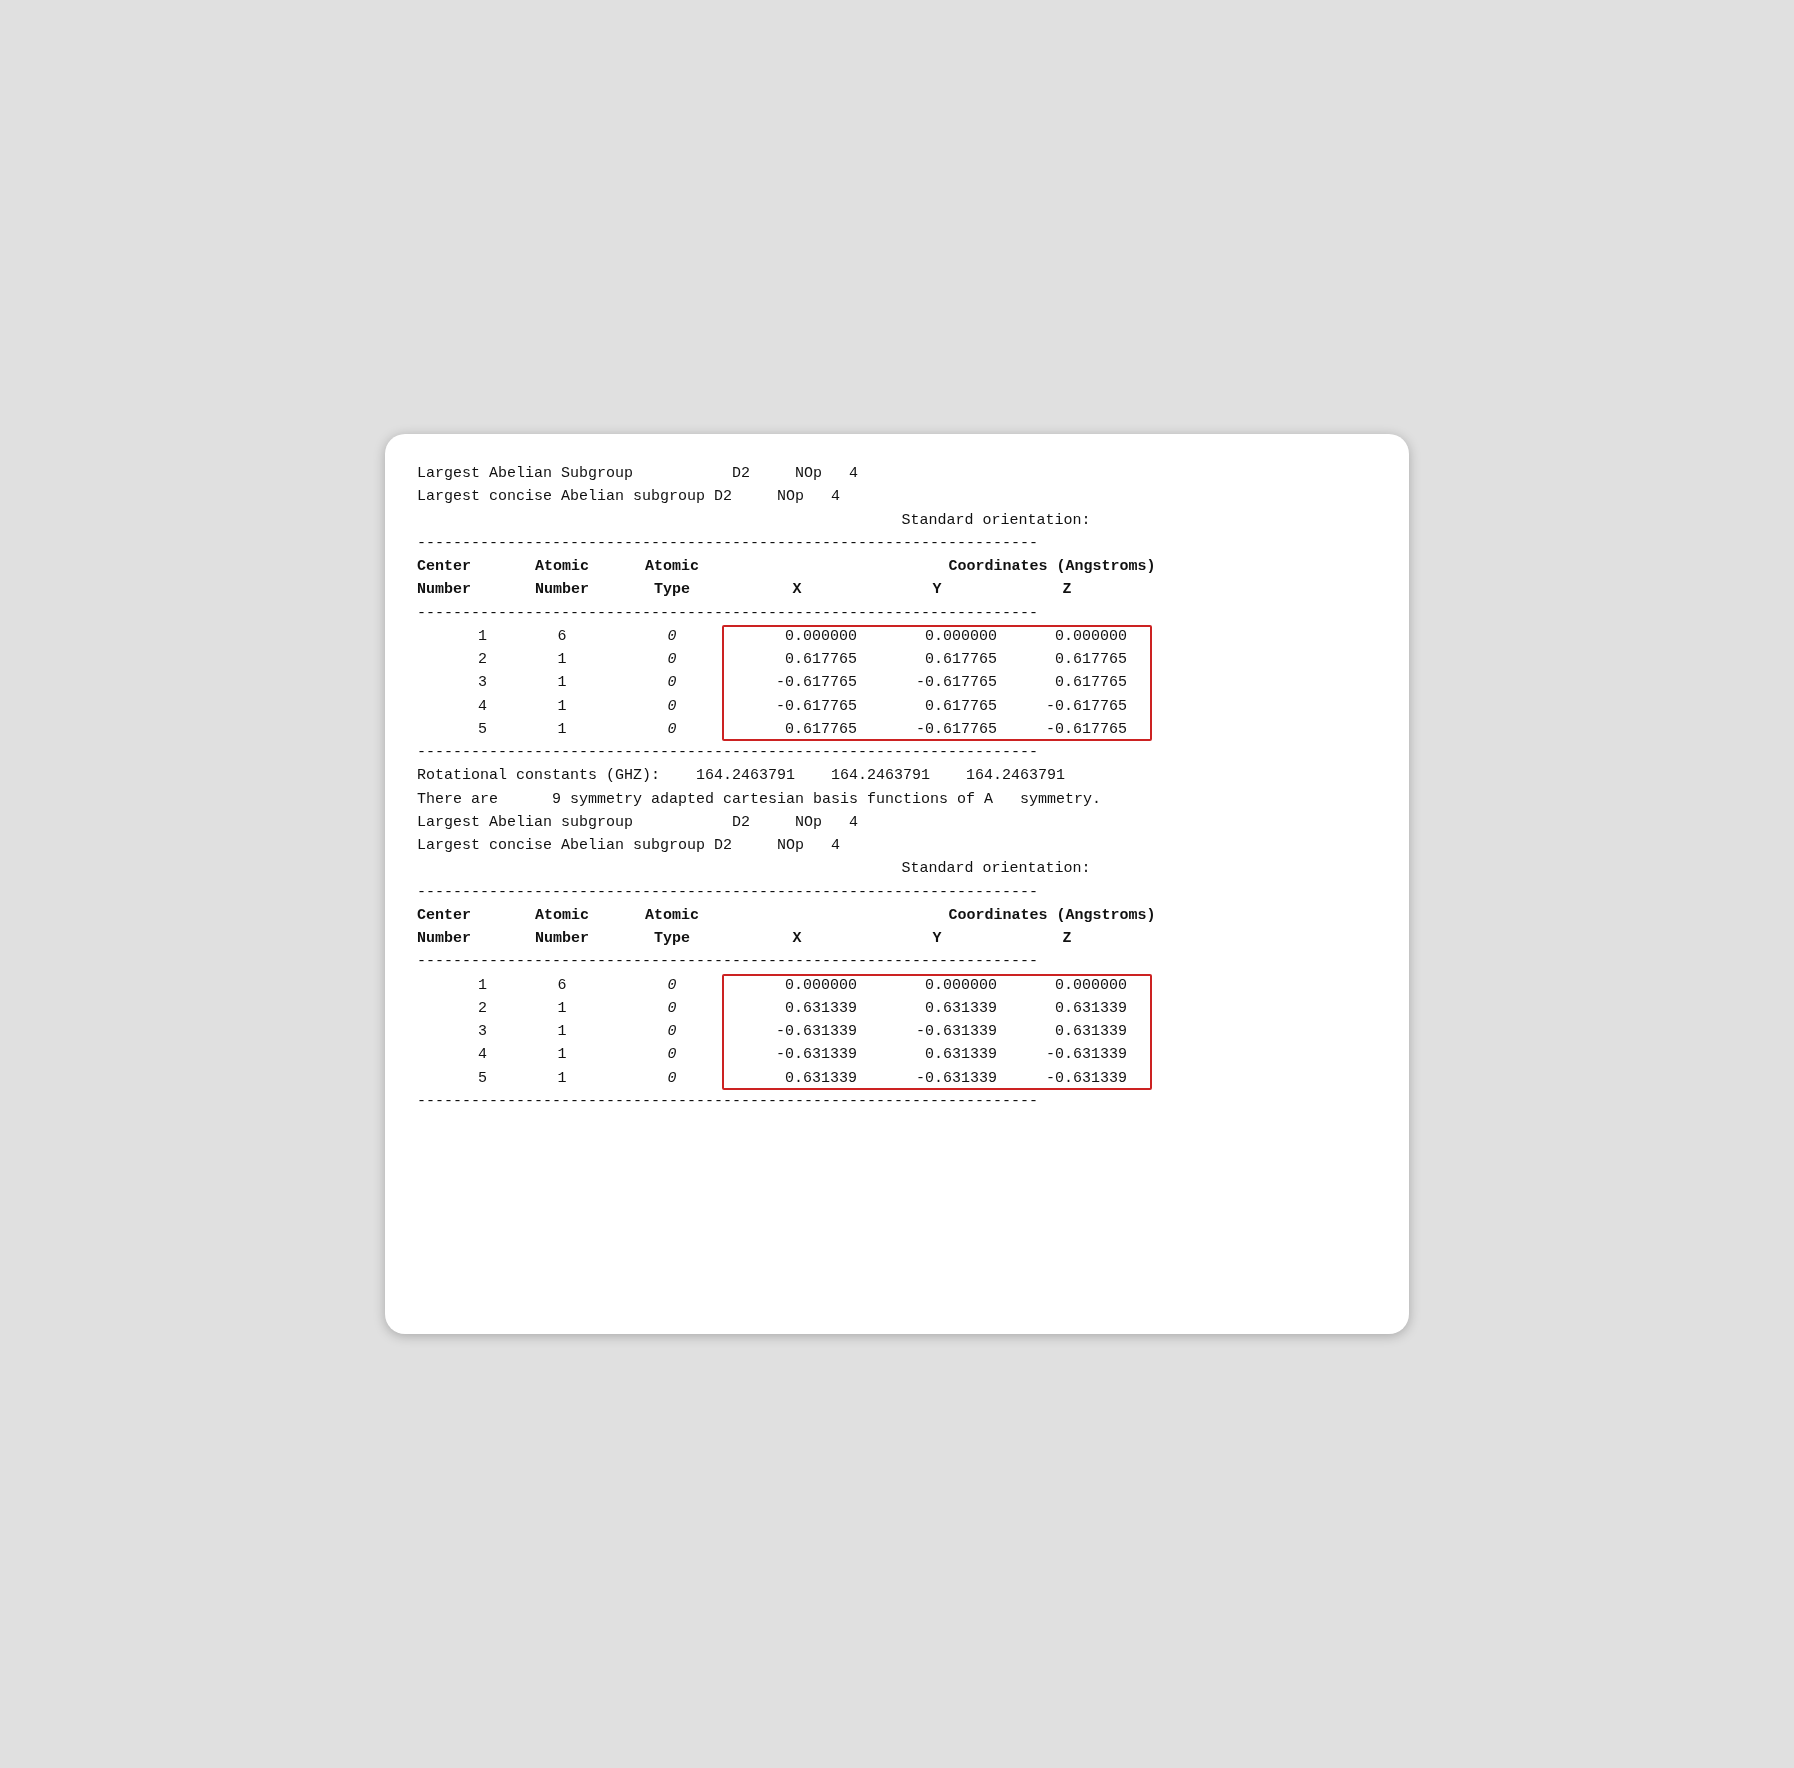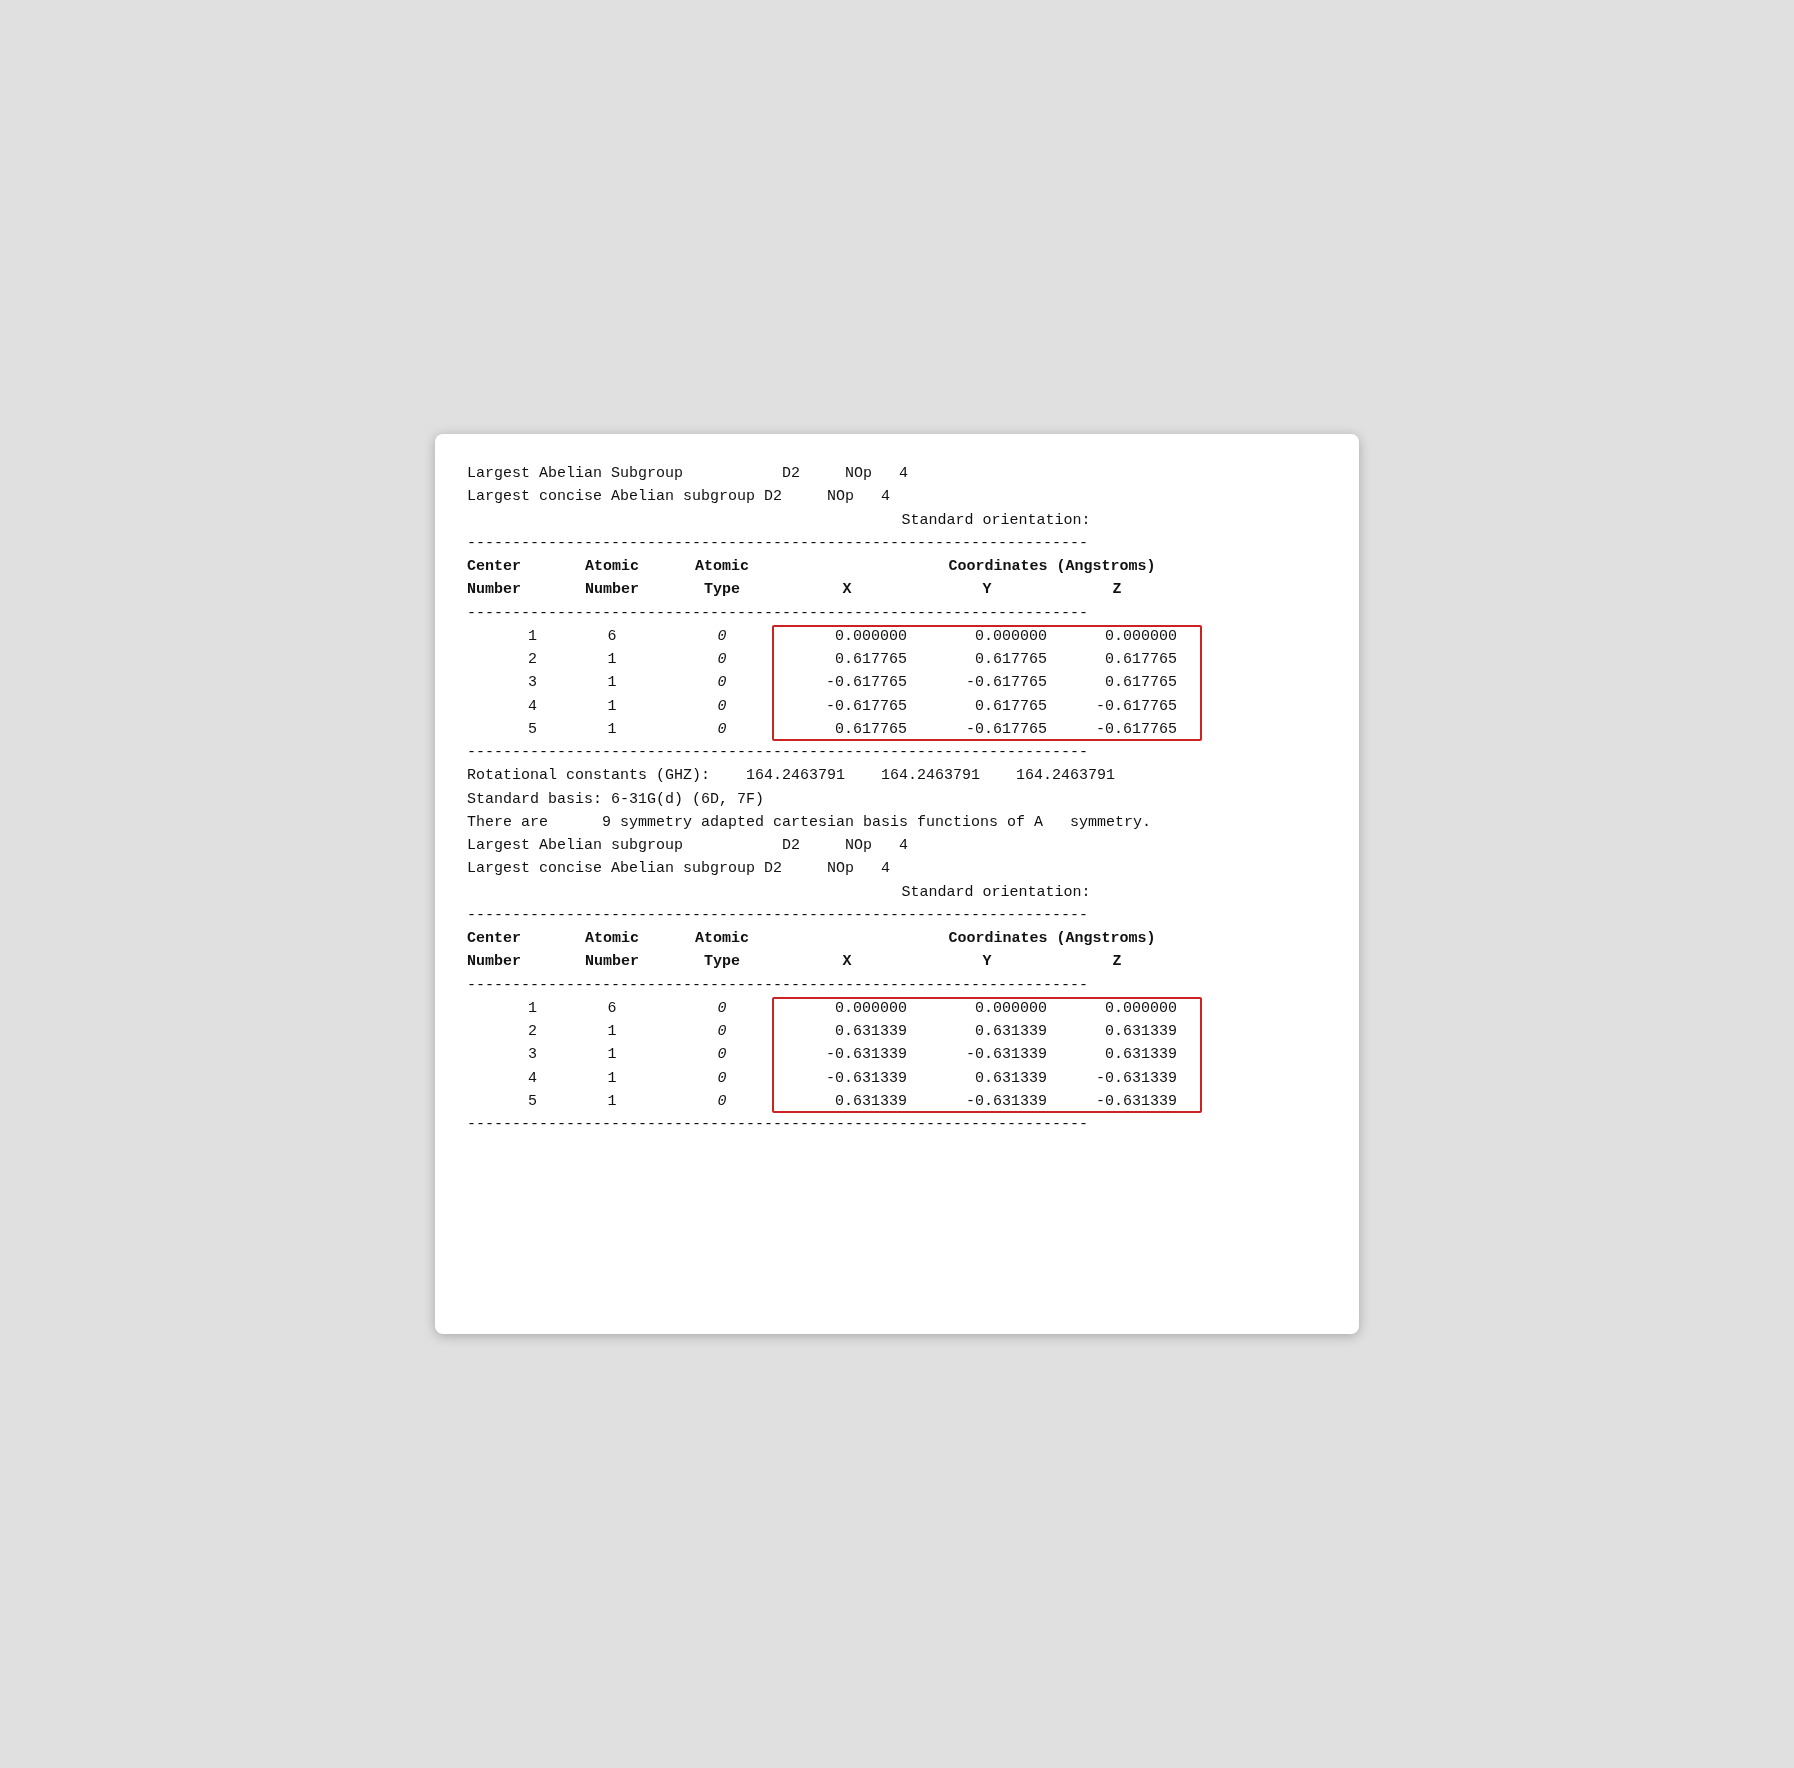--- a/index.html
+++ b/index.html
@@ -7,24 +7,24 @@
       background: #e0e0e0;
       display: flex;
       justify-content: center;
       align-items: center;
       min-height: 100vh;
       padding: 20px;
       font-family: 'Courier New', Courier, monospace;
     }
     .window {
       background: #ffffff;
-      border-radius: 8px;
+      border-radius: 20px;
       box-shadow: 0 2px 12px rgba(0,0,0,0.25);
       padding: 28px 32px 30px 32px;
-      width: 924px;
+      width: 1024px;
       min-height: 900px;
       font-size: 15px;
       line-height: 1.55;
       color: #111;
       overflow: hidden;
     }
     .line {
       white-space: pre;
       font-family: 'Courier New', Courier, monospace;
       font-size: 15px;
@@ -121,21 +121,20 @@
       <span style="width:110px; display:inline-block; text-align:center; font-style:italic;">0</span>
       <span style="width:140px; display:inline-block; text-align:right; padding-right:10px;">0.617765</span>
       <span style="width:140px; display:inline-block; text-align:right; padding-right:10px;">-0.617765</span>
       <span style="width:120px; display:inline-block; text-align:right;">-0.617765</span>
     </div>
   </div>
 
   <div class="separator">---------------------------------------------------------------------</div>
 
   <div class="line">Rotational constants (GHZ):    164.2463791    164.2463791    164.2463791</div>
-  <div class="line">Standard basis: 6-31G(d) (6D, 7F)</div>
   <div class="line">There are      9 symmetry adapted cartesian basis functions of A   symmetry.</div>
   <div class="line">Largest Abelian subgroup           D2     NOp   4</div>
   <div class="line">Largest concise Abelian subgroup D2     NOp   4</div>
   <div class="line" style="text-align:center;">                      Standard orientation:</div>
 
   <div class="separator">---------------------------------------------------------------------</div>
 
   <div style="display:flex; white-space:pre; font-family:'Courier New',monospace; font-size:15px; font-weight:bold;">
     <span style="width:90px; display:inline-block;">Center</span>
     <span style="width:110px; display:inline-block; text-align:center;">Atomic</span>

